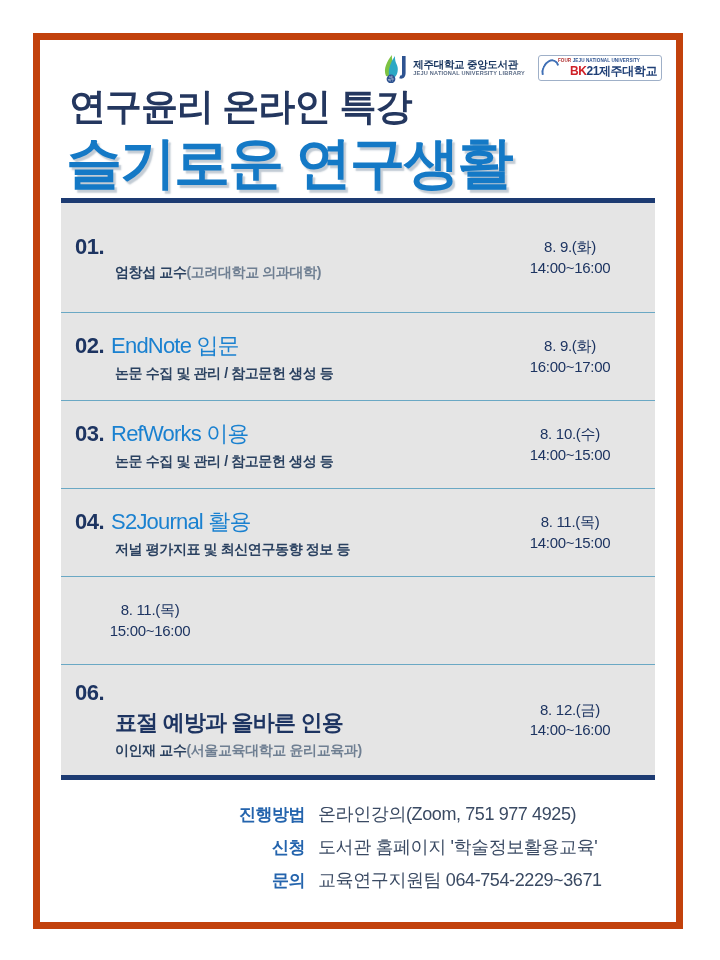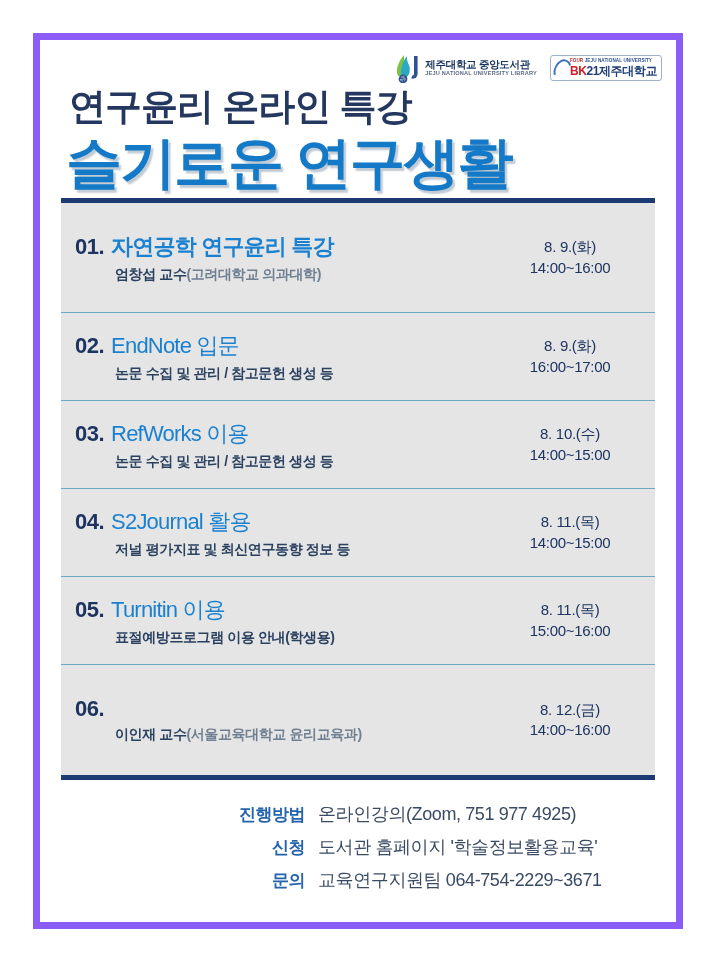--- a/index.html
+++ b/index.html
@@ -15,21 +15,21 @@
     position: relative;
   }
 
   
   #poster-frame {
     position: absolute;
     left: 33px;
     top: 33px;
     width: 650px;
     height: 896px;
-    border: 7px solid #8b5cf6;
+    border: 7px solid #c2410c;
     box-sizing: border-box;
     background: #ffffff;
   }
 
   
   #poster-header {
     position: relative;
     height: 158px;
   }
   #logo-row {
@@ -112,21 +112,21 @@
     white-space: nowrap;
     margin-bottom: 1px;
   }
   .bk-top .bk-top-blue { color: #2e5391; }
   .bk-main {
     font-size: 12px;
     font-weight: bold;
     white-space: nowrap;
     letter-spacing: -0.4px;
   }
-  .bk-main .bk-red { color: #cf2027; }
+  .bk-main .bk-red { color: #cf2027; margin-left: 12px; }
   .bk-main .bk-navy { color: #1f3f76; }
 
   #headline-top {
     position: absolute;
     left: 29px;
     top: 42px;
     font-size: 37px;
     font-weight: bold;
     color: #24375f;
     letter-spacing: -1px;
@@ -290,21 +290,20 @@
 
     <div id="headline-top">연구윤리 온라인 특강</div>
     <div id="headline-main">슬기로운 연구생활</div>
   </div>
 
   <div id="session-table">
       <div class="session-row" style="height: 110px;">
         <div class="session-left">
           <div class="session-titleline">
             <span class="session-num">01.</span>
-            <span class="session-title">자연공학 연구윤리 특강</span>
           </div>
           <div class="session-desc"><span>엄창섭 교수</span><span class="affil">(고려대학교 의과대학)</span></div>
         </div>
         <div class="session-right">
           <div>8. 9.(화)</div>
           <div>14:00~16:00</div>
         </div>
       </div>
       <div class="session-row" style="height: 88px;">
         <div class="session-left">
@@ -339,37 +338,31 @@
             <span class="session-title latin">S2Journal 활용</span>
           </div>
           <div class="session-desc">저널 평가지표 및 최신연구동향 정보 등</div>
         </div>
         <div class="session-right">
           <div>8. 11.(목)</div>
           <div>14:00~15:00</div>
         </div>
       </div>
       <div class="session-row" style="height: 88px;">
-        <div class="session-left">
-          <div class="session-titleline">
-            <span class="session-num">05.</span>
-            <span class="session-title latin">Turnitin 이용</span>
-          </div>
-          <div class="session-desc">표절예방프로그램 이용 안내(학생용)</div>
-        </div>
         <div class="session-right">
           <div>8. 11.(목)</div>
           <div>15:00~16:00</div>
         </div>
       </div>
       <div class="session-row" style="height: 110px;">
         <div class="session-left">
           <div class="session-titleline">
             <span class="session-num">06.</span>
           </div>
+          <div class="session-subtitle">표절 예방과 올바른 인용</div>
           <div class="session-desc"><span>이인재 교수</span><span class="affil">(서울교육대학교 윤리교육과)</span></div>
         </div>
         <div class="session-right">
           <div>8. 12.(금)</div>
           <div>14:00~16:00</div>
         </div>
       </div>
     </div>
 
   <div id="poster-footer">

